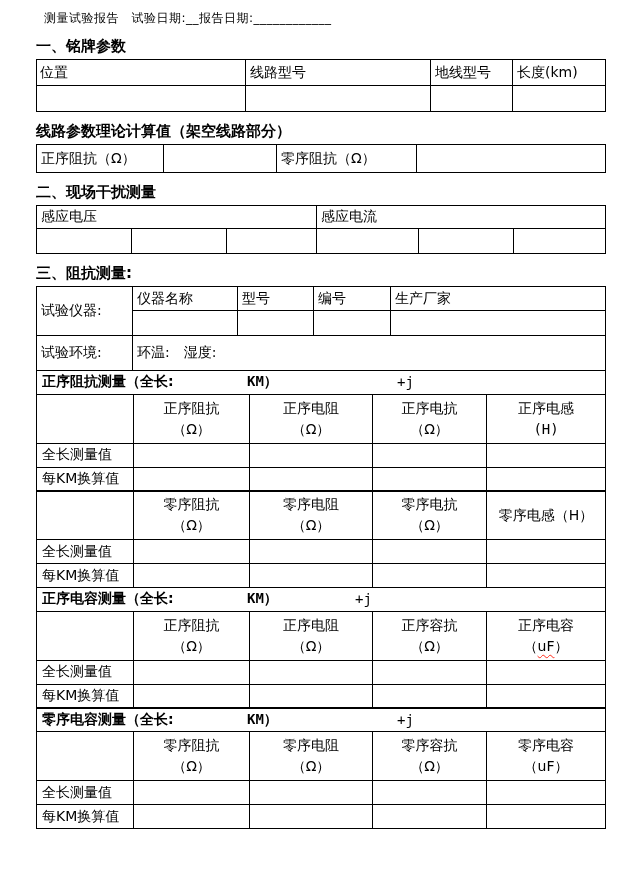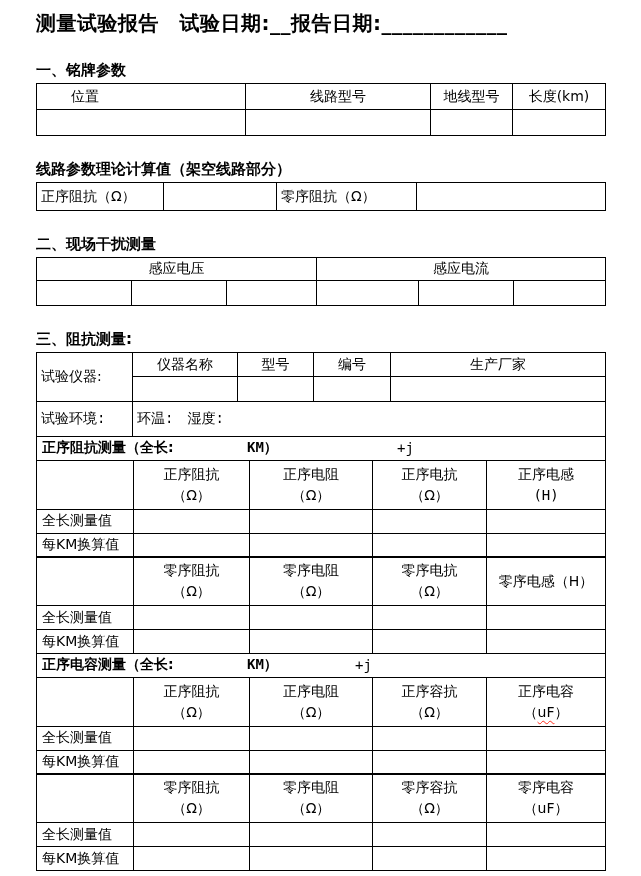--- a/index.html
+++ b/index.html
@@ -2,39 +2,39 @@
 <html><head>
 <meta charset="utf-8">
 <style>
   html,body{margin:0;padding:0;background:#ffffff;}
   body{
     width:641px;height:876px;overflow:hidden;
     font-family:"DejaVu Sans","Liberation Sans",sans-serif;
     color:#000;font-size:14px;box-sizing:border-box;
     padding:8px 36px 0 36px;
   }
-  .doc-title{font-weight:bold;font-size:20px;margin:2px 0 5px 0;letter-spacing:0.5px;}
-  .sec-heading{font-weight:bold;font-size:15px;margin:24px 0 3px 0;}
+  .doc-title{font-weight:normal;font-size:12px;margin:2px 0 5px 8px;letter-spacing:0.5px;}
+  .sec-heading{font-weight:bold;font-size:15px;margin:10px 0 3px 0;}
   table{border-collapse:collapse;table-layout:fixed;width:569px;}
   td{border:1.4px solid #000;padding:0 4px;vertical-align:middle;overflow:hidden;box-sizing:border-box;}
-  .center{text-align:center;}
+  .center{}
   .left{text-align:left;}
   
   .t-nameplate td{height:26px;}
-  .t-nameplate .c-loc{padding-left:34px;}
+  .t-nameplate .c-loc{padding-left:3px;}
   
   .t-theory td{height:28px;}
   
   .t-intf .r-group td{height:23px;}
   .t-intf .r-phase td{height:21px;font-family:"DejaVu Sans Mono","DejaVu Sans",monospace;font-size:13px;}
   .t-intf .r-empty td{height:25px;}
   
   .t-inst td{height:24px;}
   .t-inst .r-blank td{height:25px;}
-  .t-inst .r-env td{height:35px;font-family:Liberation Mono, monospace;}
+  .t-inst .r-env td{height:35px;}
   
   .t-meas{margin-top:-1.4px;padding-left:15px;}
   .sec-cell{position:relative;height:24px;font-weight:bold;padding-left:5px;}
   .sec-km{position:absolute;left:210px;top:50%;transform:translateY(-50%);font-family:"DejaVu Sans Mono",monospace;}
   .sec-j{position:absolute;left:360px;top:50%;transform:translateY(-50%);font-weight:normal;font-family:"DejaVu Sans Mono",monospace;}
   .m2 .sec-j{left:318px;}
   .hdr-cell{height:49px;text-align:center;line-height:21px;margin-top:11px;}
   .row-label{height:24px;padding-left:5px;white-space:nowrap;}
   .squiggle{
     text-decoration-line:underline;
@@ -300,20 +300,27 @@
 
 <table class="t-meas m3 stack">
   <colgroup>
       <col style="width:97px">
       <col style="width:116px">
       <col style="width:123px">
       <col style="width:114px">
       <col style="width:119px">
     </colgroup>
   <tbody>
+      <tr>
+    <td class="sec-cell" colspan="5">
+      <span>零序电容测量（全长:</span>
+      <span class="sec-km">KM）</span>
+      <span class="sec-j">+j</span>
+    </td>
+  </tr>
   <tr>
     <td class="hdr-cell"></td>
     <td class="hdr-cell">
           <div>零序阻抗</div>
           <div>（Ω）</div>
         </td>
     <td class="hdr-cell">
           <div>零序电阻</div>
           <div>（Ω）</div>
         </td>

